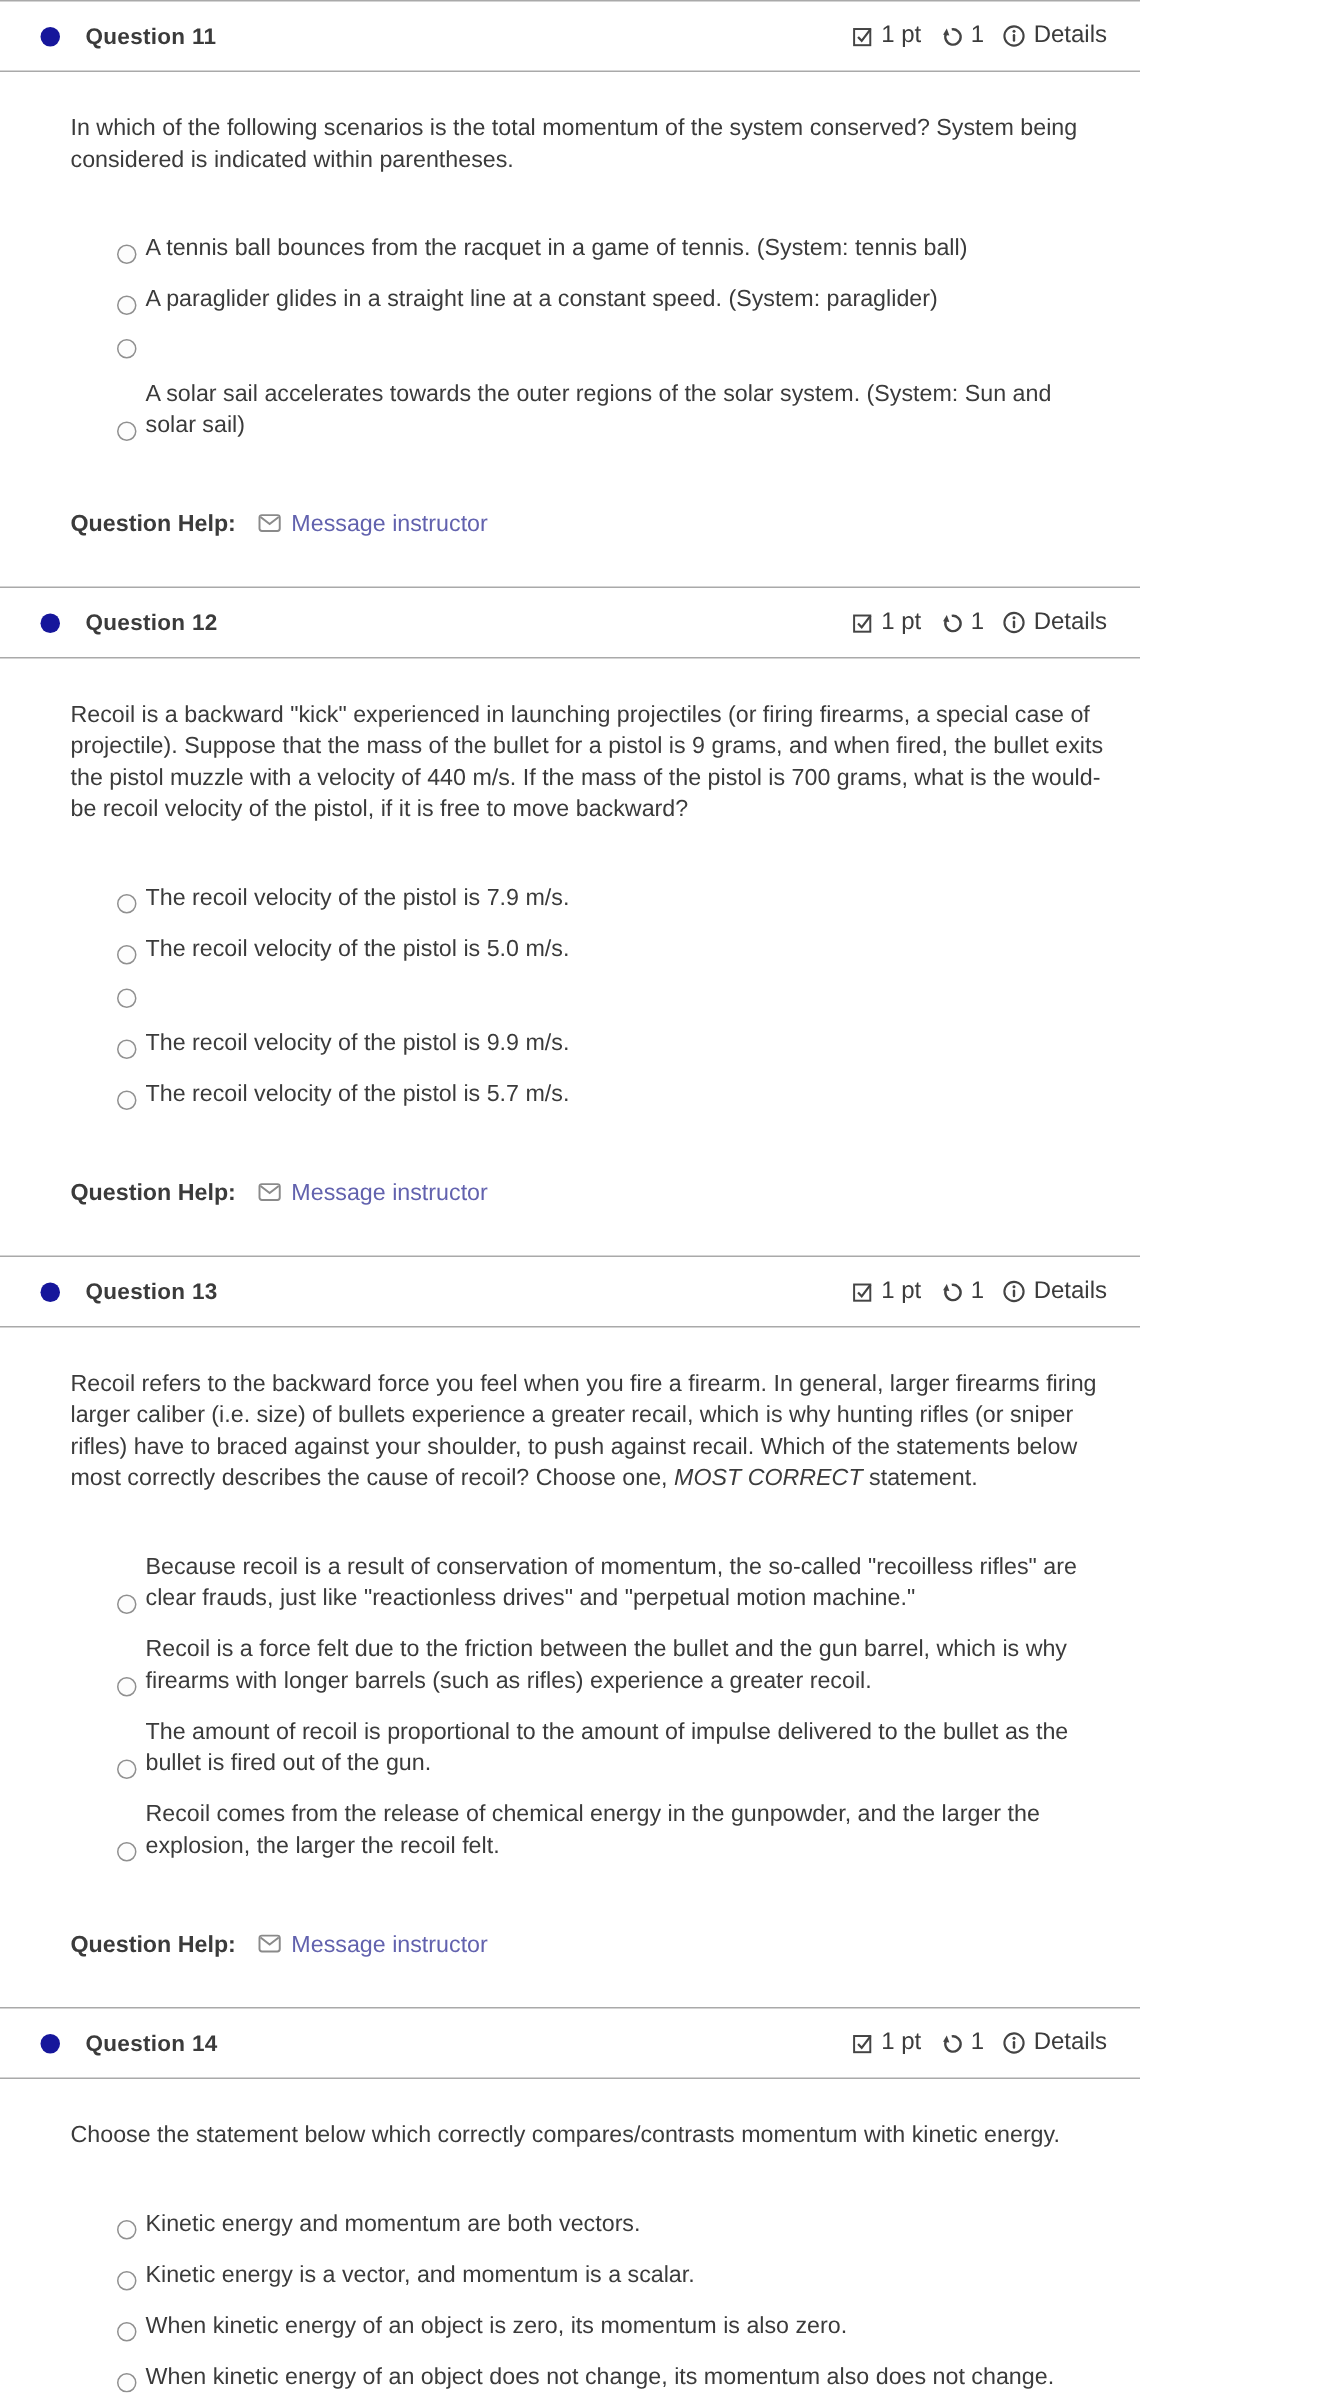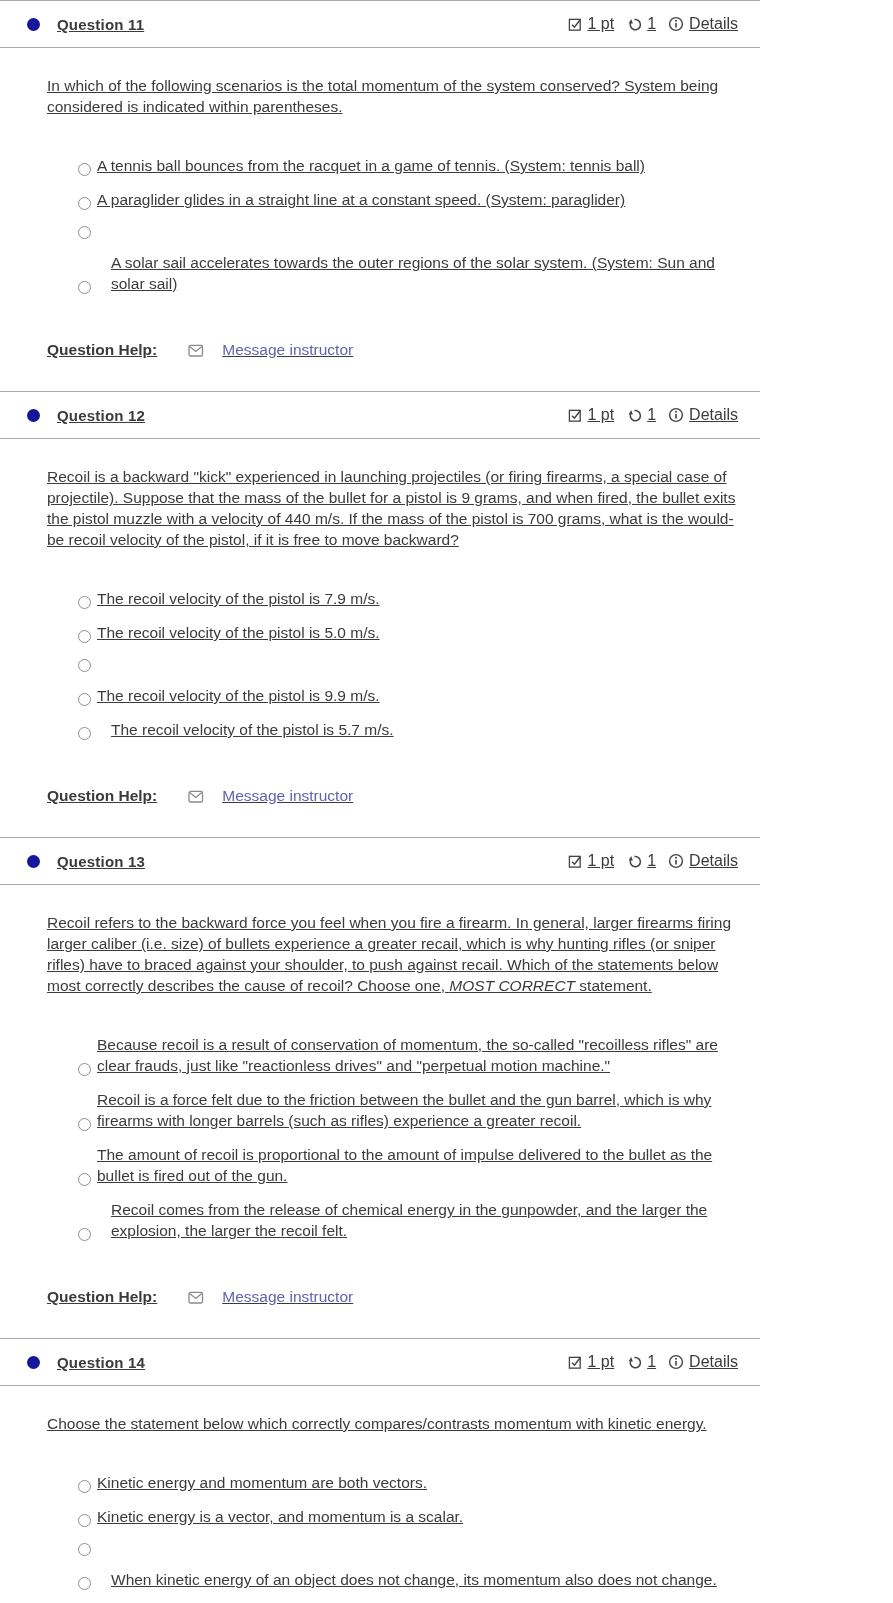--- a/index.html
+++ b/index.html
@@ -11,21 +11,21 @@
     --radio-border:#909090;
   }
   *{margin:0;padding:0;box-sizing:border-box;}
   html,body{background:#ffffff;}
   body{
     width:893px;
     font-family:"Liberation Sans","DejaVu Sans",sans-serif;
     color:var(--text-color);
     -webkit-font-smoothing:antialiased;
   }
-  .page{width:760px;text-decoration:underline;}
+  .page{width:760px;}
 
   
   .q-header{
     display:flex;
     align-items:center;
     border-top:1px solid var(--rule-color);
     border-bottom:1px solid var(--rule-color);
     padding:14px 22px 14px 27px;
     background:#ffffff;
   }
@@ -62,41 +62,41 @@
   .q-text .it{font-style:italic;}
 
   .options{margin:38px 0 0 31px;}
   .option{
     display:flex;
     align-items:flex-end;
     margin-bottom:13px;
     cursor:pointer;
     max-width:775px;
   }
-  .option:last-child{margin-bottom:0;gap:14px;}
+  .option:last-child{margin-bottom:0;}
   .radio{
     flex:0 0 auto;
     width:13px;height:13px;
     border:1px solid var(--radio-border);
     border-radius:50%;
     background:#fdfdfd;
     margin:3px 6px 0 0;
   }
   .option-text{font-size:15.5px;line-height:21px;}
 
   .q-help{
     display:flex;
     align-items:center;
     margin-top:47px;
     padding-bottom:32px;
     font-size:15.5px;
   }
-  .help-label{font-weight:700;margin-right:31px;}
+  .help-label{font-weight:700;margin-right:15px;}
   .help-link{
-    display:flex;align-items:center;gap:18px;
+    display:flex;align-items:flex-start;gap:6px;
     color:var(--link-color);
     text-decoration:none;
     cursor:pointer;
   }
   .help-link svg{display:block;margin-top:1px;}
 </style>
 </head>
 <body>
 
 <svg width="0" height="0" style="position:absolute" aria-hidden="true">
@@ -327,20 +327,21 @@
         <label class="option">
           <span class="radio"></span>
           <span class="option-text">Kinetic energy and momentum are both vectors.</span>
         </label>
         <label class="option">
           <span class="radio"></span>
           <span class="option-text">Kinetic energy is a vector, and momentum is a scalar.</span>
         </label>
         <label class="option">
           <span class="radio"></span>
+          <span class="option-text">When kinetic energy of an object is zero, its momentum is also zero.</span>
         </label>
         <label class="option">
           <span class="radio"></span>
           <span class="option-text">When kinetic energy of an object does not change, its momentum also does not change.</span>
         </label>
       </div>
 
     </div>
   </section>
 

